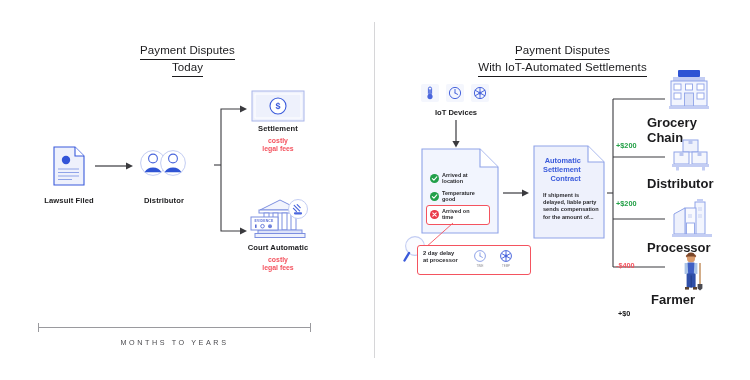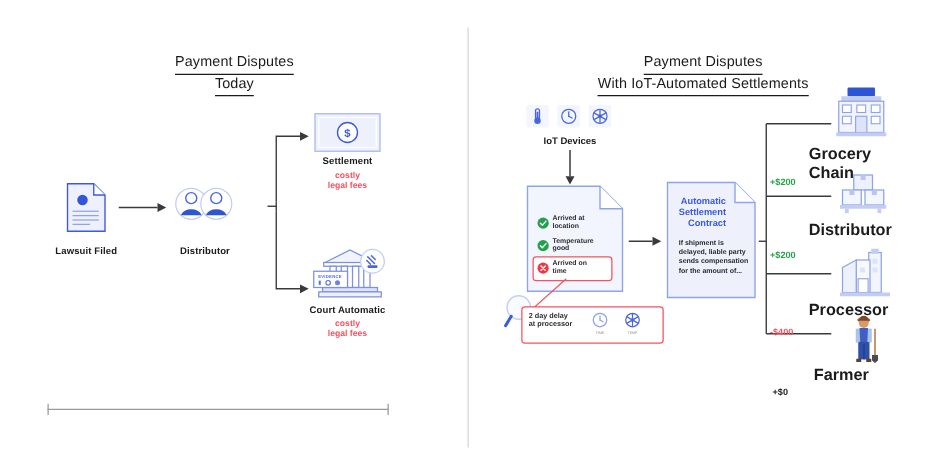--- a/index.html
+++ b/index.html
@@ -174,20 +174,21 @@
   <div class="cap" style="left:231px;top:243px;width:94px;">Court Automatic</div>
   <div class="costly" style="left:231px;top:256px;width:94px;">
     <span>costly</span><br>
     <span>legal fees</span>
   </div>
 
   <div class="timeline" style="left:38px;top:327px;width:273px;">
     <div class="tl-line"></div>
     <div class="tl-cap" style="left:0;"></div>
     <div class="tl-cap" style="right:0;"></div>
+    <div class="tl-label">MONTHS TO YEARS</div>
   </div>
 </div>
 
 <div class="panel" id="panel-right">
 
   <div class="heading" id="heading-right">
     <span>Payment Disputes</span><br>
     <span>With IoT-Automated Settlements</span>
   </div>
 

